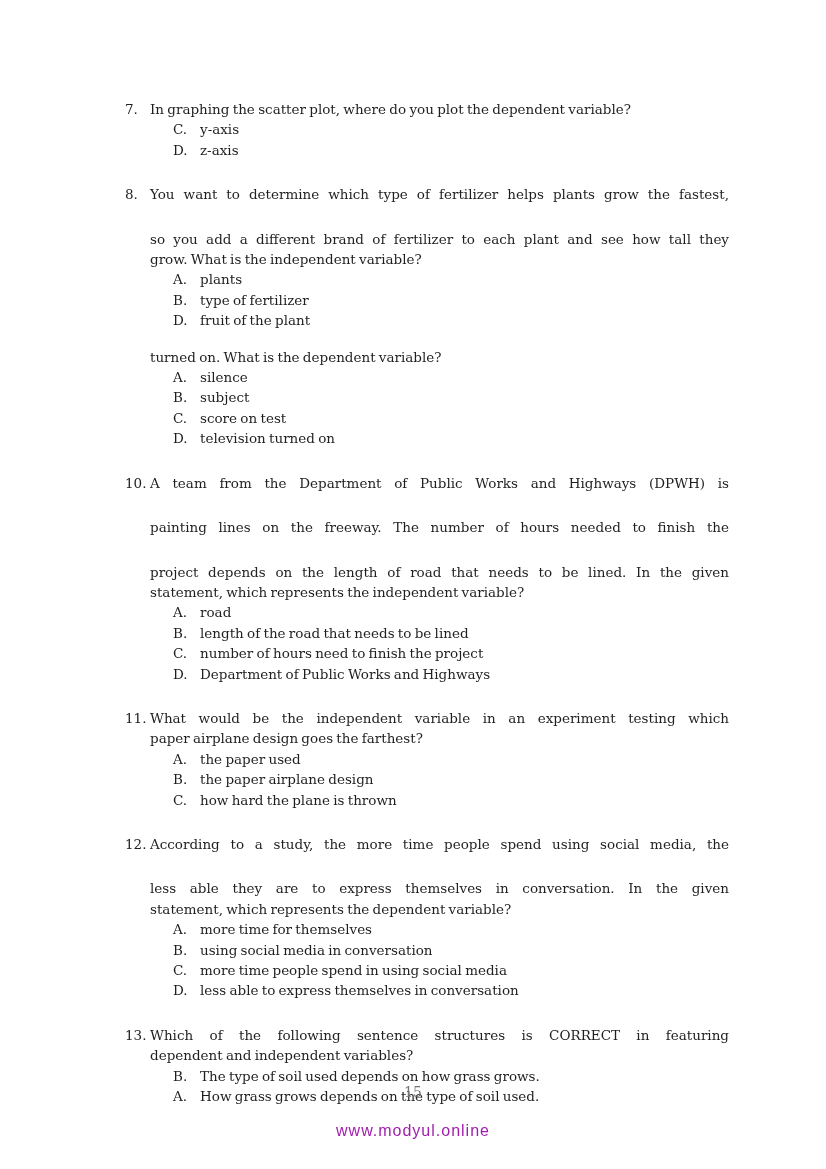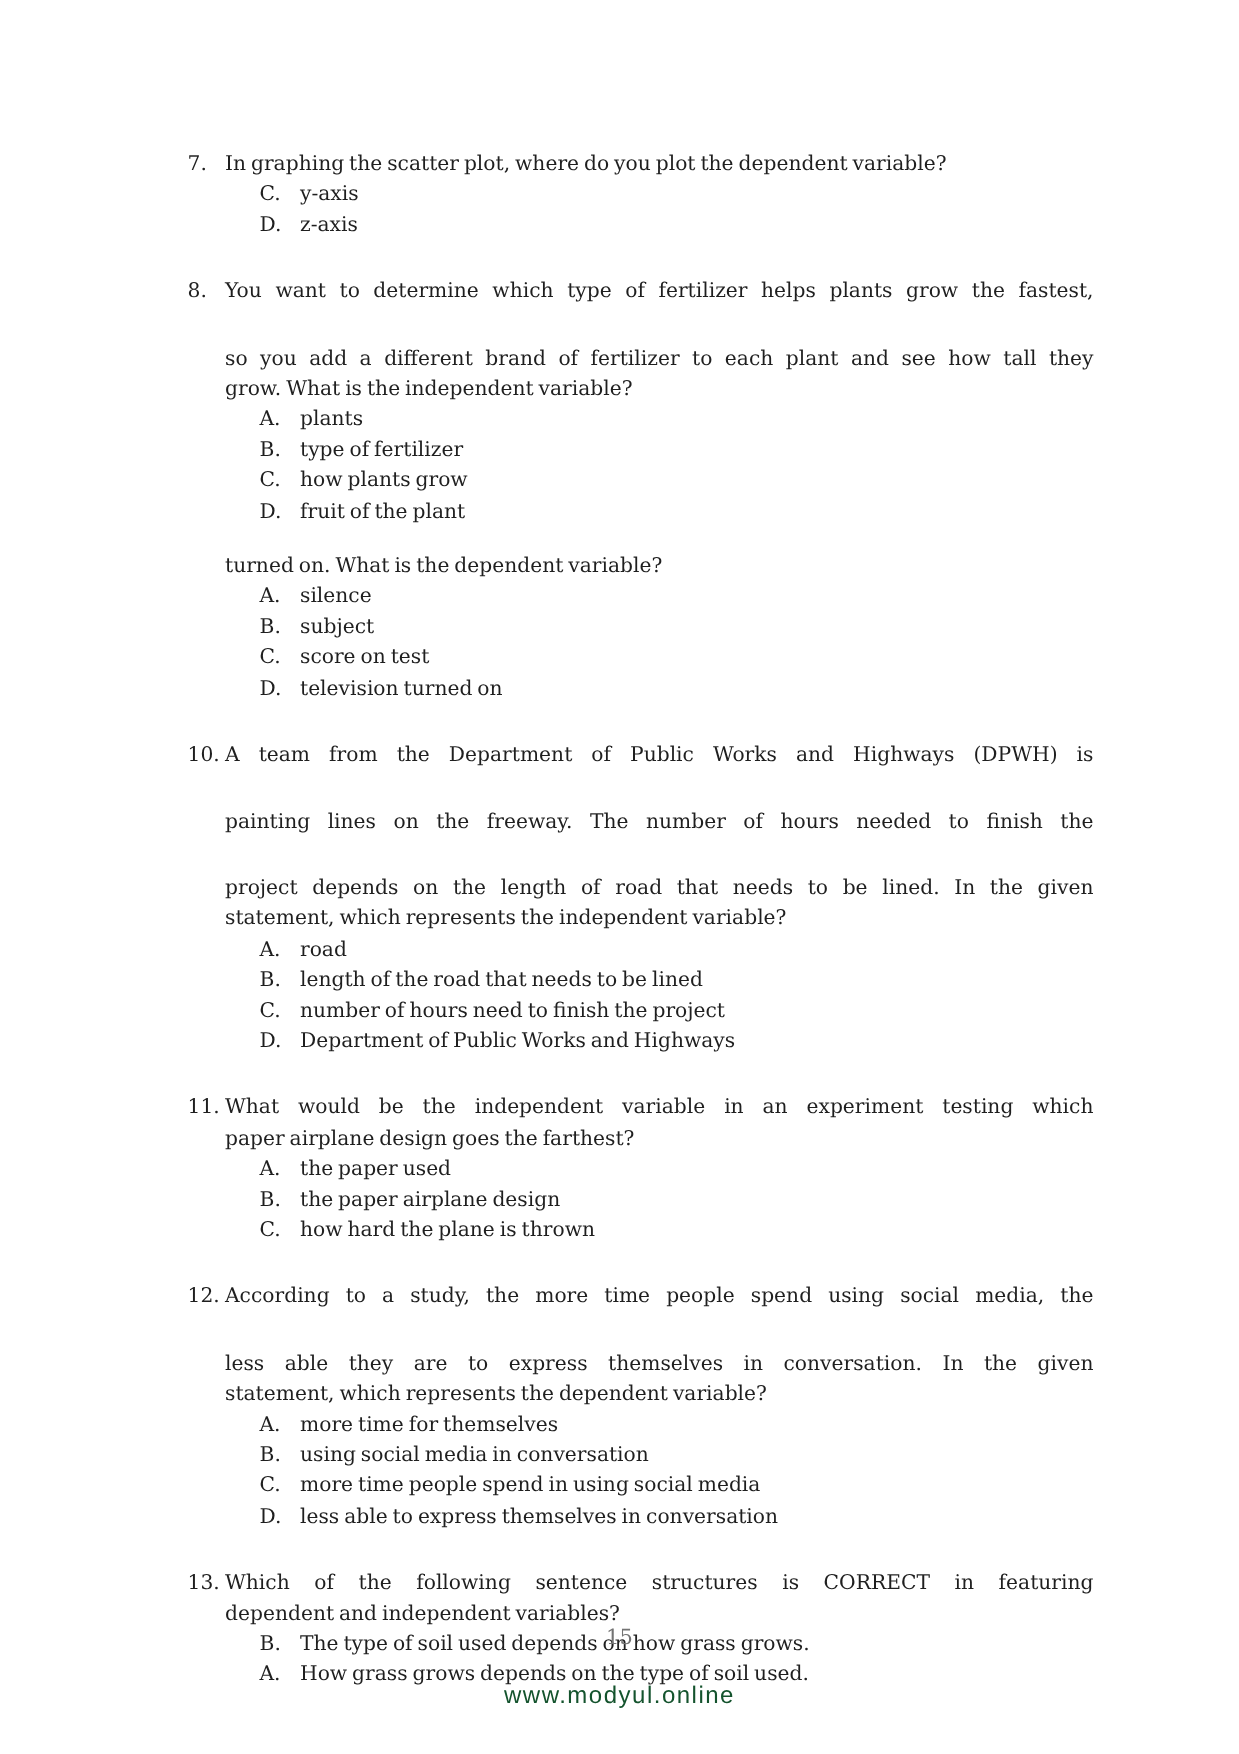--- a/index.html
+++ b/index.html
@@ -67,40 +67,39 @@
   .watermark {
     position: absolute;
     top: 1121px;
     left: 0;
     width: 826px;
     text-align: center;
     font-family: "Liberation Sans", "DejaVu Sans", sans-serif;
     font-size: 16px;
     line-height: 20px;
     letter-spacing: 1px;
-    color: #14532d;
+    color: #a21caf;
   }
 </style>
 </head>
 <body>
 
 <div class="page">
   <div class="content" id="questions-container">
       <div class="question">
         <div class="qline"><span class="qnum">7.</span><span>In graphing the scatter plot, where do you plot the dependent variable?</span></div>
         <div class="opt"><span class="optletter">C.</span><span>y-axis</span></div>
         <div class="opt"><span class="optletter">D.</span><span>z-axis</span></div>
       </div>
       <div class="question">
         <div class="qline just"><span class="qnum">8.</span><span>You want to determine which type of fertilizer helps plants grow the fastest,</span></div>
         <div class="qline cont just">so you add a different brand of fertilizer to each plant and see how tall they</div>
         <div class="qline cont">grow. What is the independent variable?</div>
         <div class="opt"><span class="optletter">A.</span><span>plants</span></div>
         <div class="opt"><span class="optletter">B.</span><span>type of fertilizer</span></div>
-        <div class="opt"><span class="optletter">C.</span><span>how plants grow</span></div>
         <div class="opt"><span class="optletter">D.</span><span>fruit of the plant</span></div>
       </div>
       <div class="question">
         <div class="qline cont">turned on. What is the dependent variable?</div>
         <div class="opt"><span class="optletter">A.</span><span>silence</span></div>
         <div class="opt"><span class="optletter">B.</span><span>subject</span></div>
         <div class="opt"><span class="optletter">C.</span><span>score on test</span></div>
         <div class="opt"><span class="optletter">D.</span><span>television turned on</span></div>
       </div>
       <div class="question">

